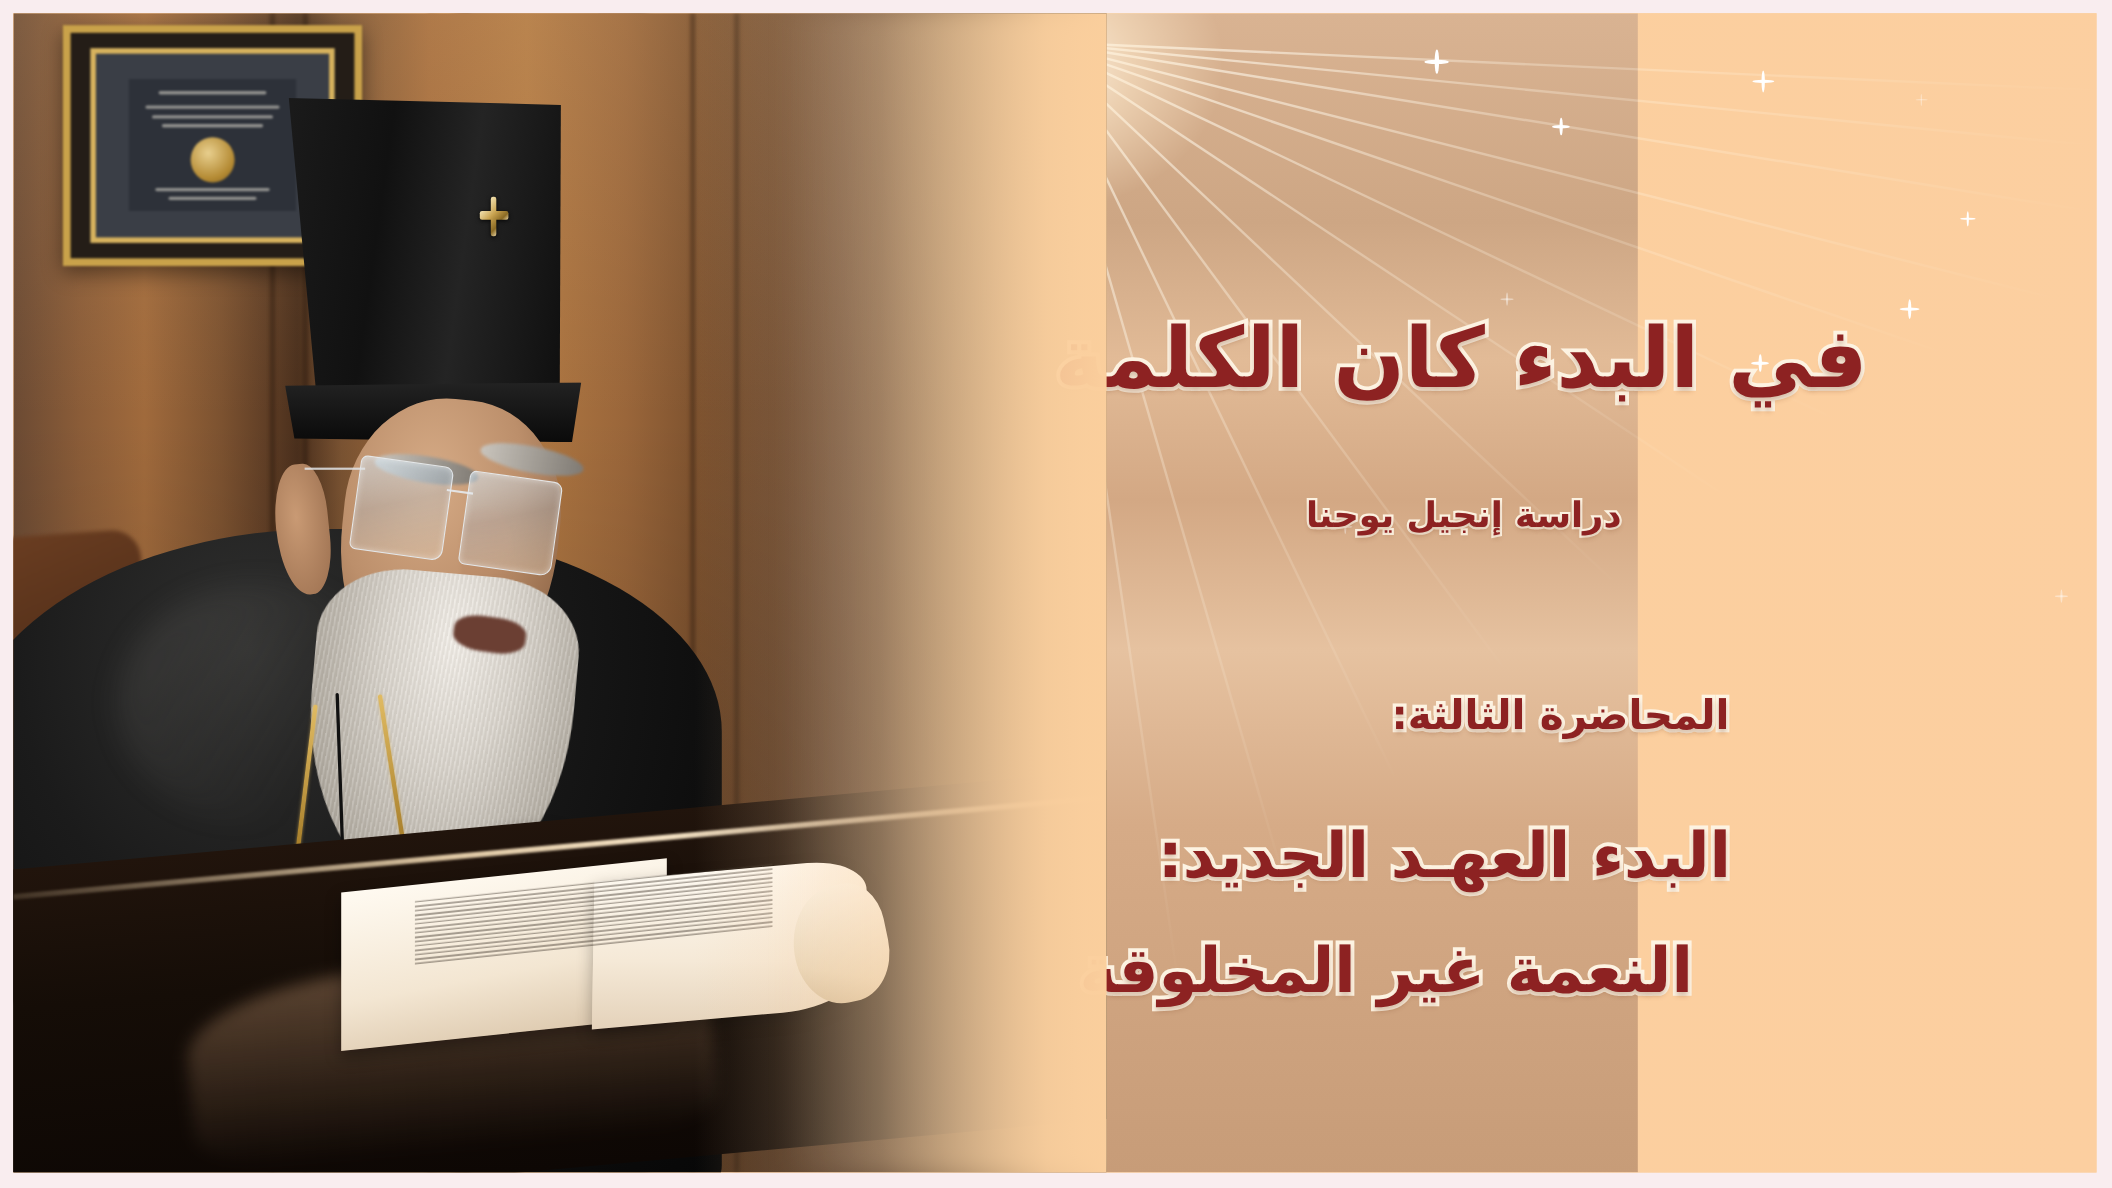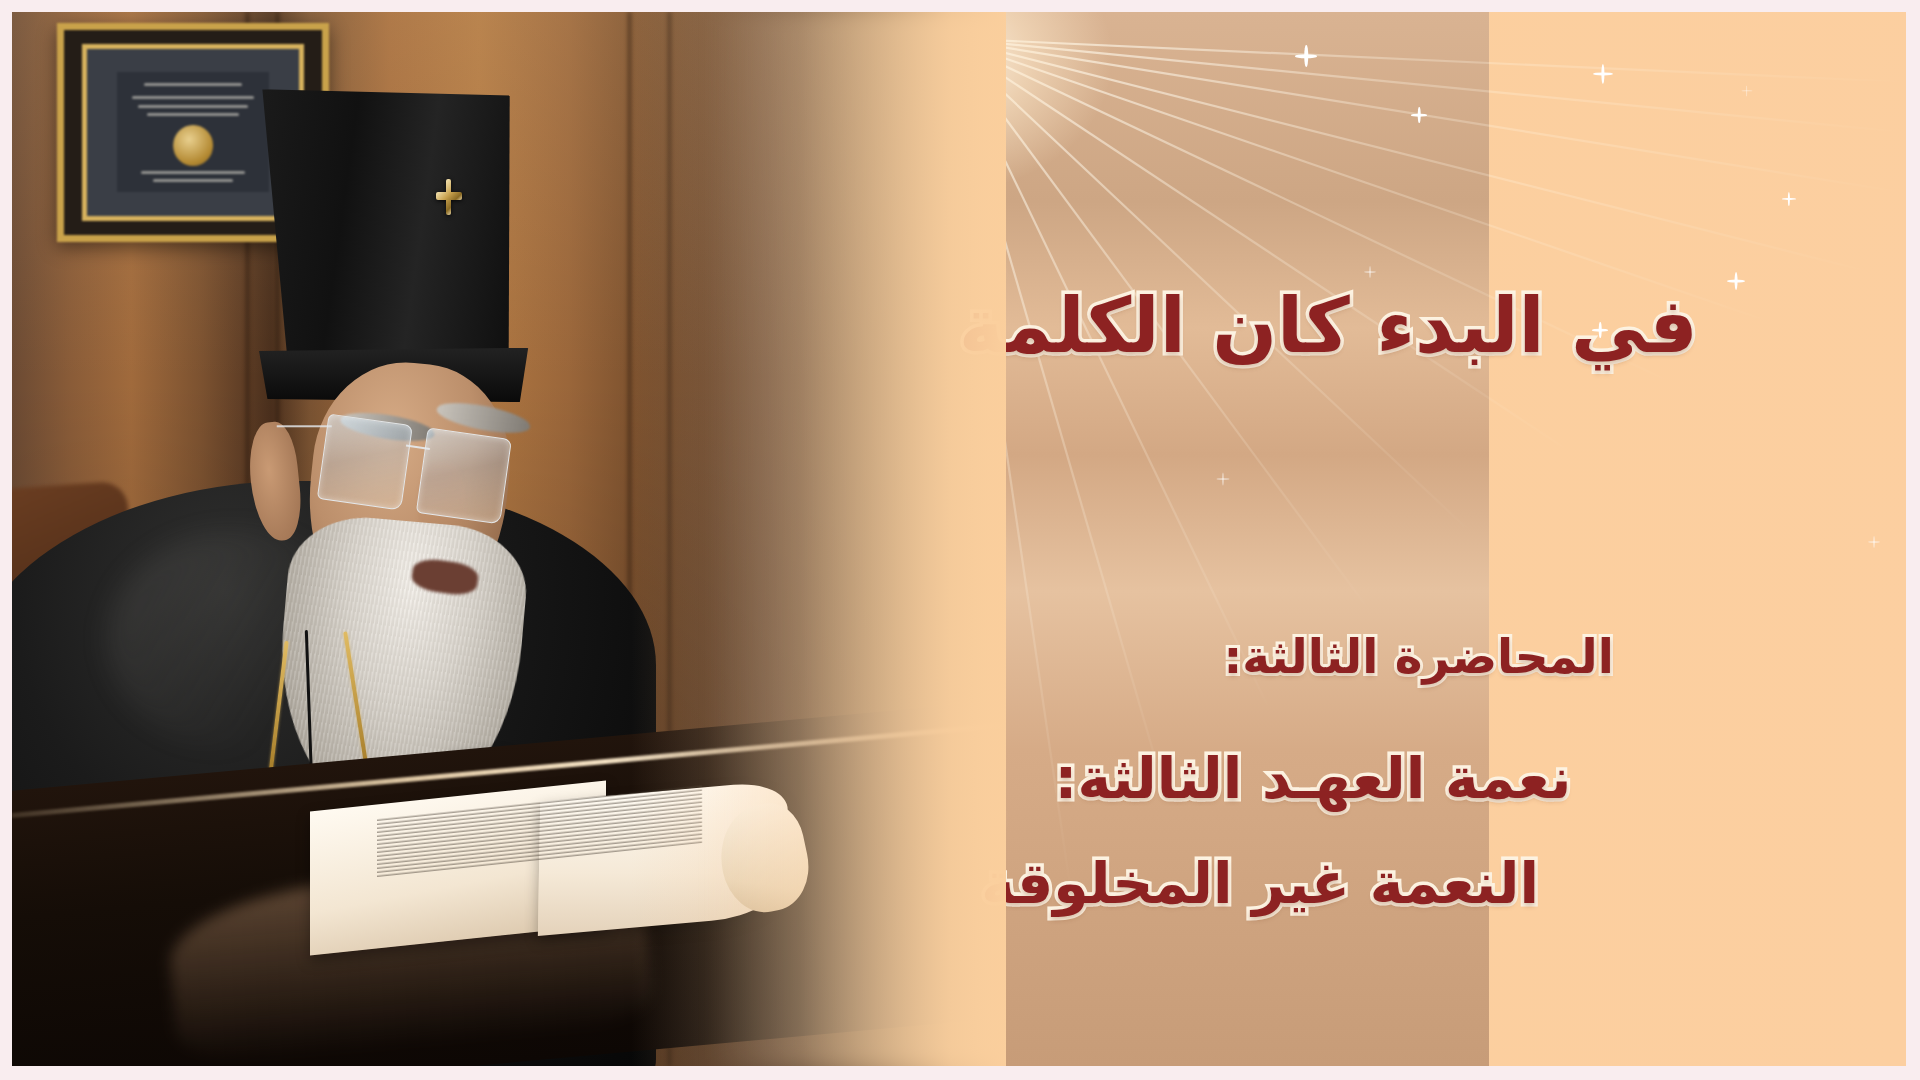--- a/index.html
+++ b/index.html
@@ -339,21 +339,21 @@
   .title-main{
     position:absolute;right:1.2%;top:25.5%;width:86%;
     font-size:76px;font-weight:700;
   }
   .title-sub{
     position:absolute;right:8%;top:41.5%;width:72%;
     font-size:32px;font-weight:700;letter-spacing:.5px;
   }
   .lec-no{
     position:absolute;right:3.5%;top:58.5%;width:66%;
-    font-size:47px;font-weight:700;
+    font-size:37px;font-weight:700;
   }
   .lec-l1{
     position:absolute;right:3.5%;top:69.5%;width:84%;
     font-size:57px;font-weight:700;
   }
   .lec-l2{
     position:absolute;right:3.5%;top:79.5%;width:93%;
     font-size:57px;font-weight:700;
   }
 
@@ -542,27 +542,30 @@
     <div class="spark dim" style="left:1204px;top:460px;width:13px;height:13px;"></div>
     <div class="spark dim" style="left:1856px;top:524px;width:12px;height:12px;"></div>
 
     <div class="textcol">
 
 
       <div class="title-main">
         <span class="hdr">في البدء كان الكلمة</span>
       </div>
 
+      <div class="title-sub">
+        <span class="hdr">دراسة إنجيل يوحنا</span>
+      </div>
 
       <div class="lec-no">
         <span class="lec">المحاضرة الثالثة:</span>
       </div>
 
       <div class="lec-l1">
-        <span class="lec">نعمة العهـد الثالثة:</span>
+        <span class="lec">البدء العهـد الجديد:</span>
       </div>
 
       <div class="lec-l2">
         <span class="lec">النعمة غير المخلوقة</span>
       </div>
 
     </div>
 
   </div>
 </div>

